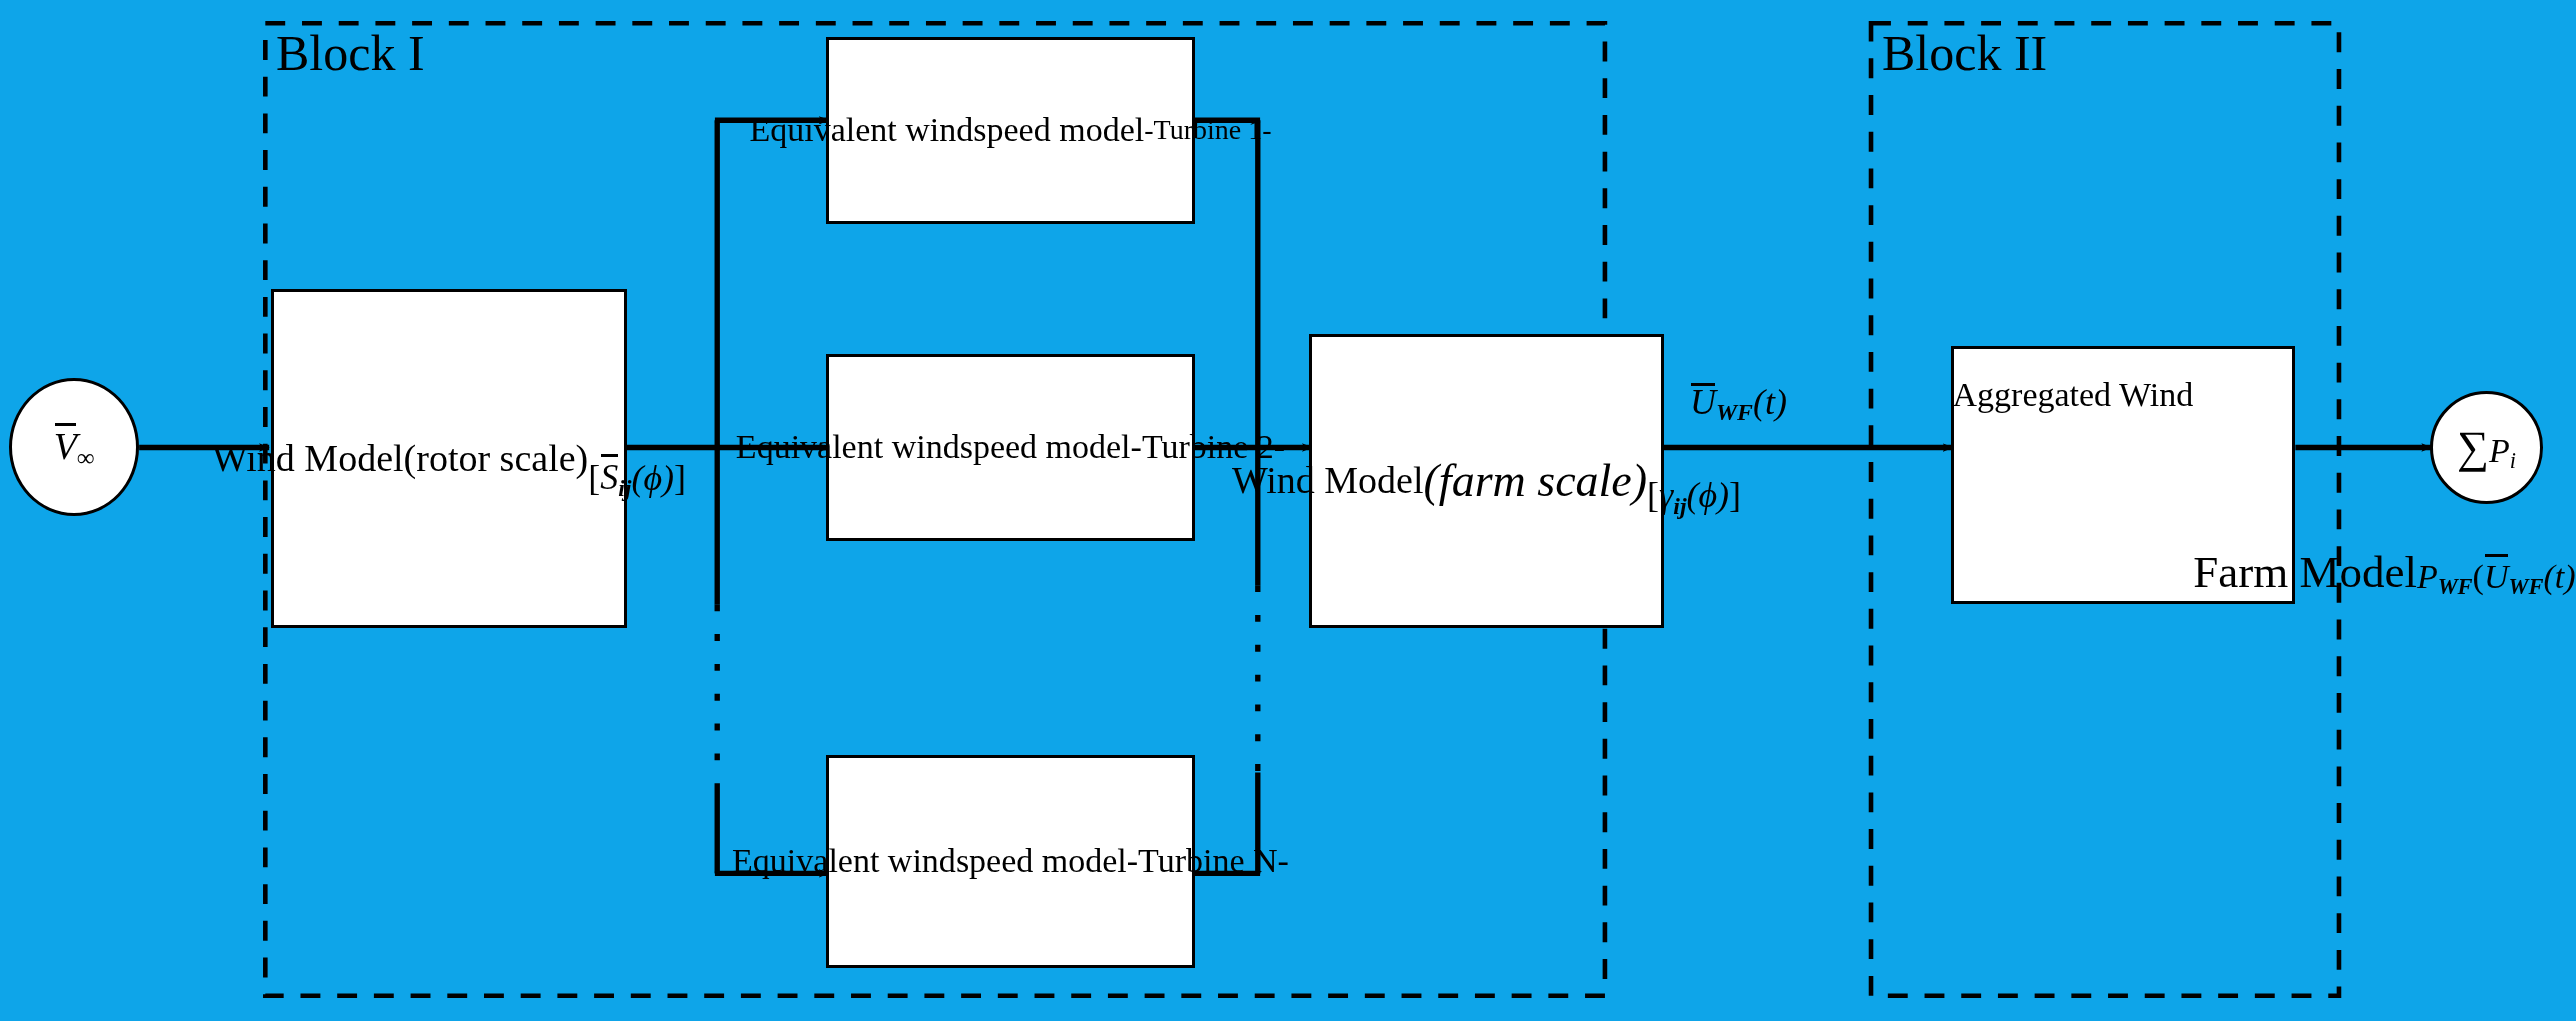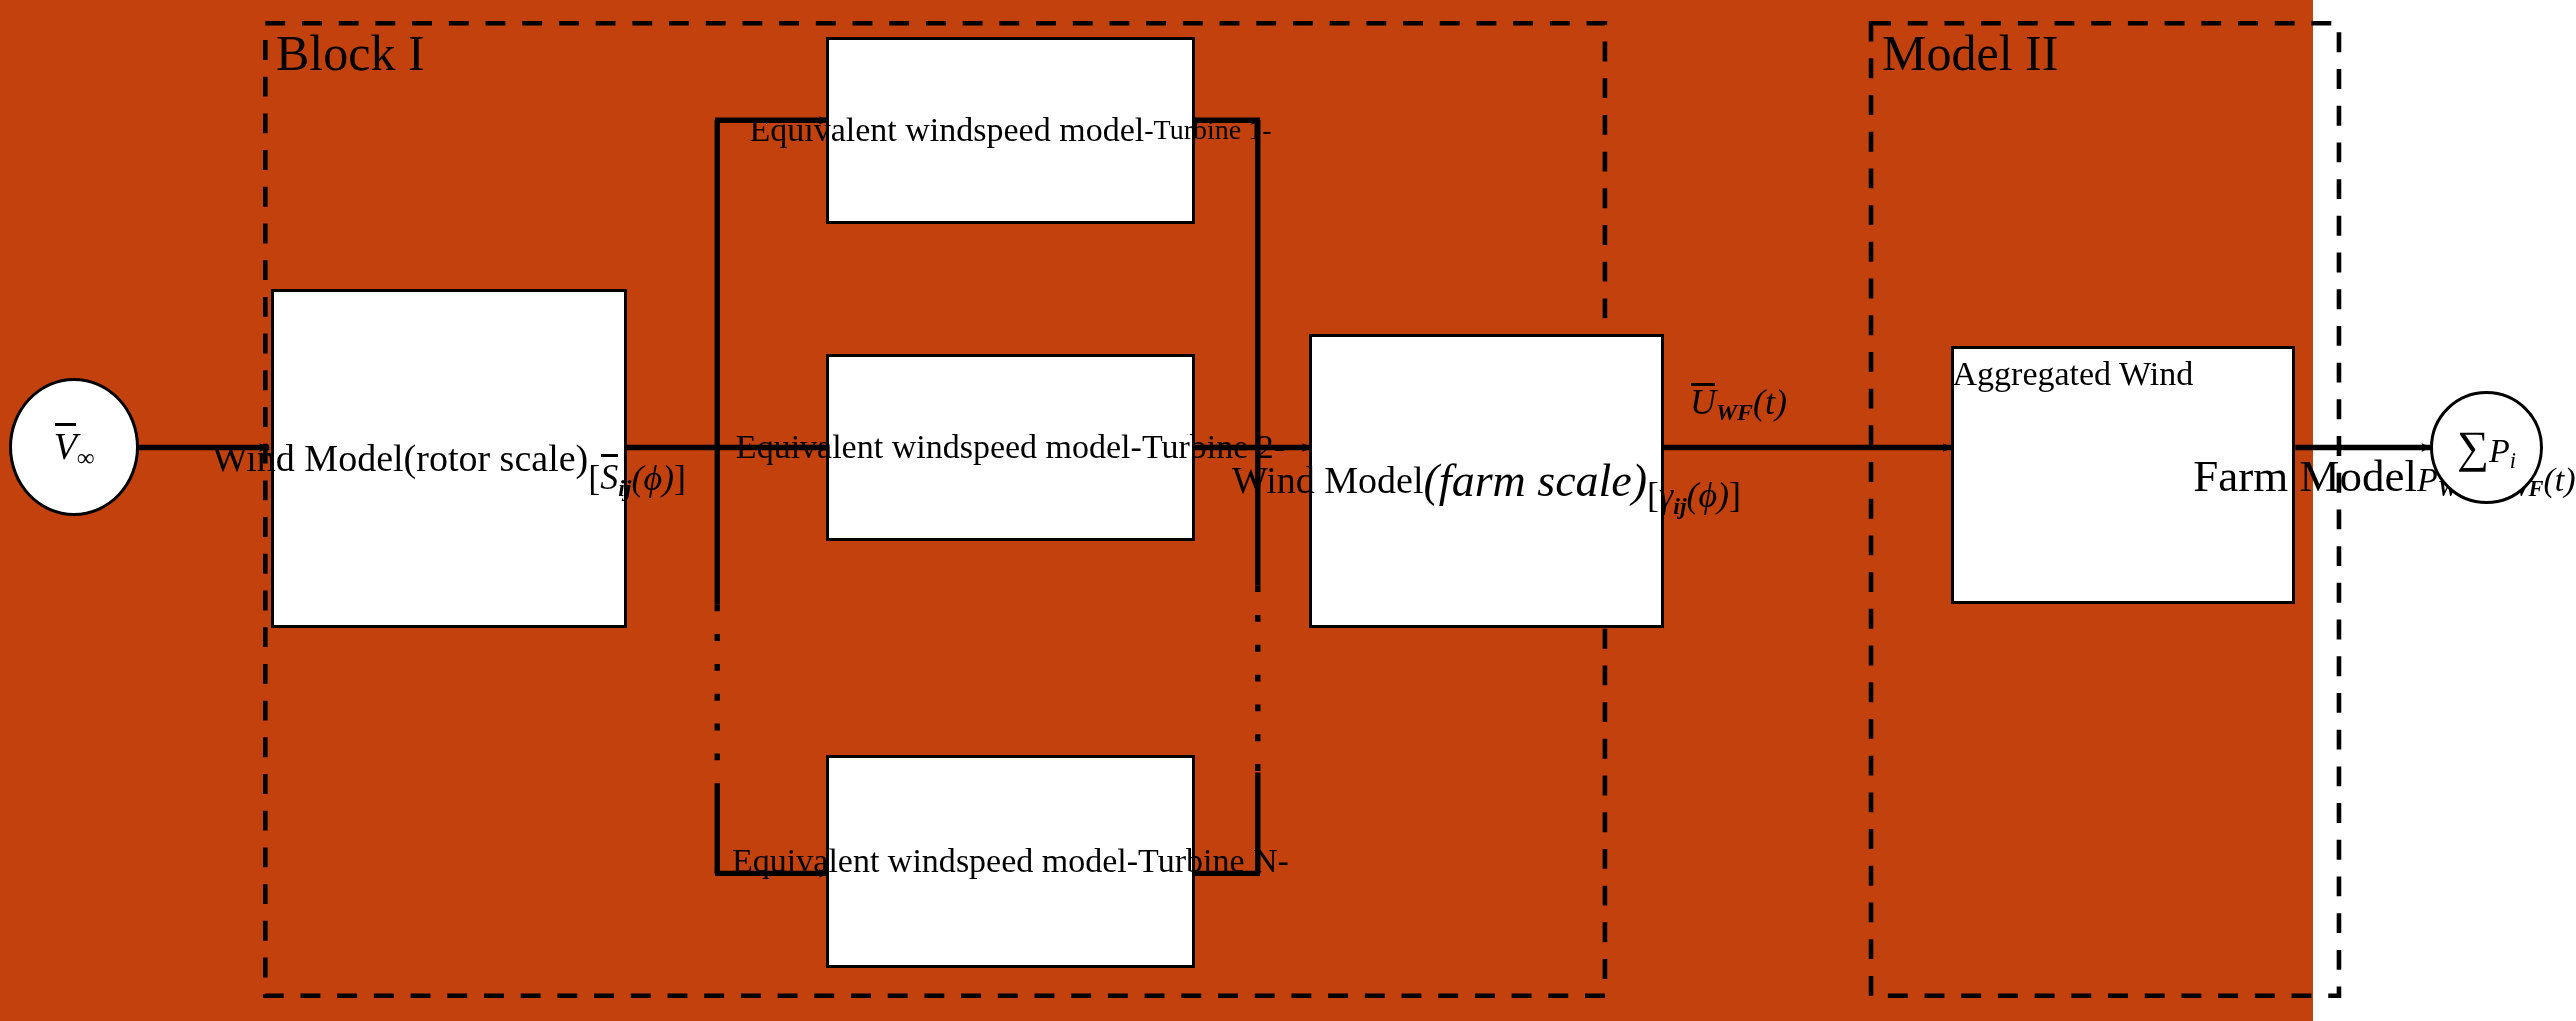--- a/index.html
+++ b/index.html
@@ -8,23 +8,23 @@
     background: #ffffff;
   }
   body {
     width: 2576px;
     height: 1022px;
     overflow: hidden;
     font-family: "Liberation Serif", "DejaVu Serif", serif;
   }
   #diagram-root {
     position: relative;
-    width: 2313px;
+    width: 2576px;
     height: 1022px;
-    background: #c2410c;
+    background: #0ea5e9;
   }
   svg#wiring {
     position: absolute;
     left: 0;
     top: 0;
     width: 2576px;
     height: 1022px;
   }
   .node-box {
     position: absolute;
@@ -135,21 +135,21 @@
 
     <line x1="1560" y1="585" x2="1716" y2="585" stroke="#000000" stroke-width="7" marker-end="url(#arrowhead)"></line>
 
     <line x1="2176" y1="585" x2="2554" y2="585" stroke="#000000" stroke-width="7" marker-end="url(#arrowhead)"></line>
 
     <line x1="3002" y1="585" x2="3180" y2="585" stroke="#000000" stroke-width="7" marker-end="url(#arrowhead)"></line>
   </svg>
 
   <div class="block-label" style="left:276px; top:27.5px;">Block I</div>
 
-  <div class="block-label" style="left:1882px; top:27.5px;">Model II</div>
+  <div class="block-label" style="left:1882px; top:27.5px;">Block II</div>
 
   <div class="term-node" style="left:9.2px; top:378px; width:130px; height:138px;">
     <span style="font-size:38px;"><span class="ovb mi">V</span><sub class="up" style="font-style:normal;">∞</sub></span>
   </div>
 
   <div class="node-box" style="left:271px; top:289px; width:356px; height:339px;">
     <span class="node-line" style="font-size:38px;">Wind Model</span>
     <span class="node-line" style="font-size:38px;text-align:center;">(rotor scale)</span>
     <span class="node-line" style="font-size:36px; margin-top:40px;"><span class="up">[</span><span class="ovb mi">S</span><sub class="bold">ij</sub><span class="mi">(ϕ)</span><span class="up">]</span></span>
   </div>
@@ -173,21 +173,21 @@
   </div>
 
   <div class="node-box" style="left:1309px; top:334px; width:355px; height:294px;">
     <span class="node-line" style="font-size:38px;">Wind Model</span>
     <span class="node-line" style="font-size:46px;font-style:italic;">(farm scale)</span>
     <span class="node-line" style="font-size:36px; margin-top:32px;"><span class="up">[</span><span class="mi">γ</span><sub class="bold">ij</sub><span class="mi">(ϕ)</span><span class="up">]</span></span>
   </div>
 
   <div class="edge-label" style="left:1690px; top:382px;"><span class="ovb mi">U</span><sub class="bold">WF</sub><span class="mi">(t)</span></div>
 
-  <div class="node-box" style="left:1951px; top:346px; width:344px; height:258px; justify-content:flex-start; padding-top:3px;">
+  <div class="node-box" style="left:1951px; top:346px; width:344px; height:258px; justify-content:flex-start; padding-top:24px;align-items:flex-end;">
     <span class="node-line" style="font-size:34px; align-self:flex-start; margin-left:-1.5px;">Aggregated Wind</span>
     <span class="node-line" style="font-size:45px;">Farm Model</span>
     <span class="node-line" style="font-size:34px; margin-top:6.1px;"><span class="mi">P</span><sub class="bold">WF</sub><span class="up">(</span><span class="ovb mi">U</span><sub class="bold">WF</sub><span class="mi">(t)</span><span class="up">)</span></span>
   </div>
 
   <div class="term-node" style="left:2430px; top:391px; width:113px; height:113px;">
     <span style="font-size:34px;"><span class="sigma up">∑</span><span class="mi">P</span><sub>i</sub></span>
   </div>
 
 </div>

